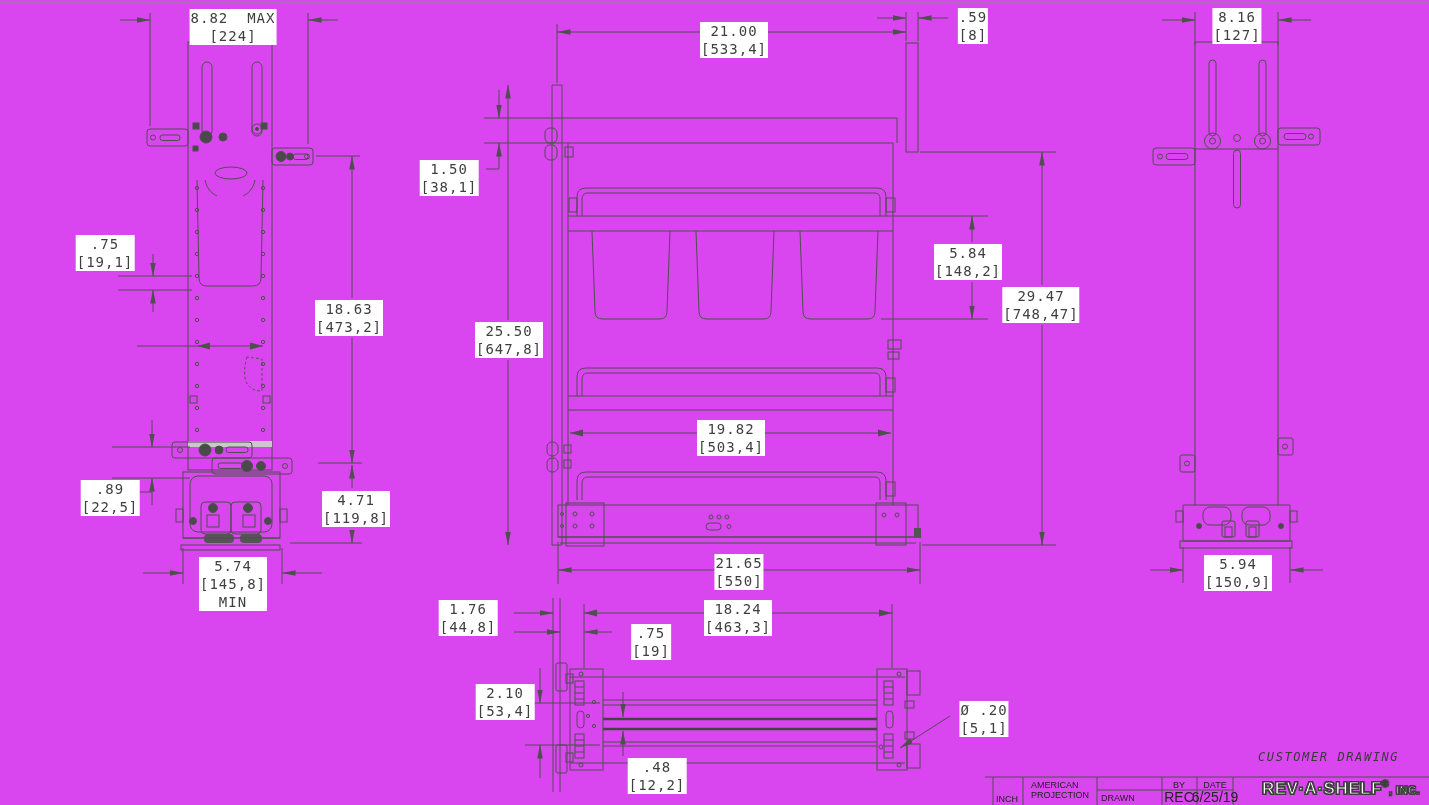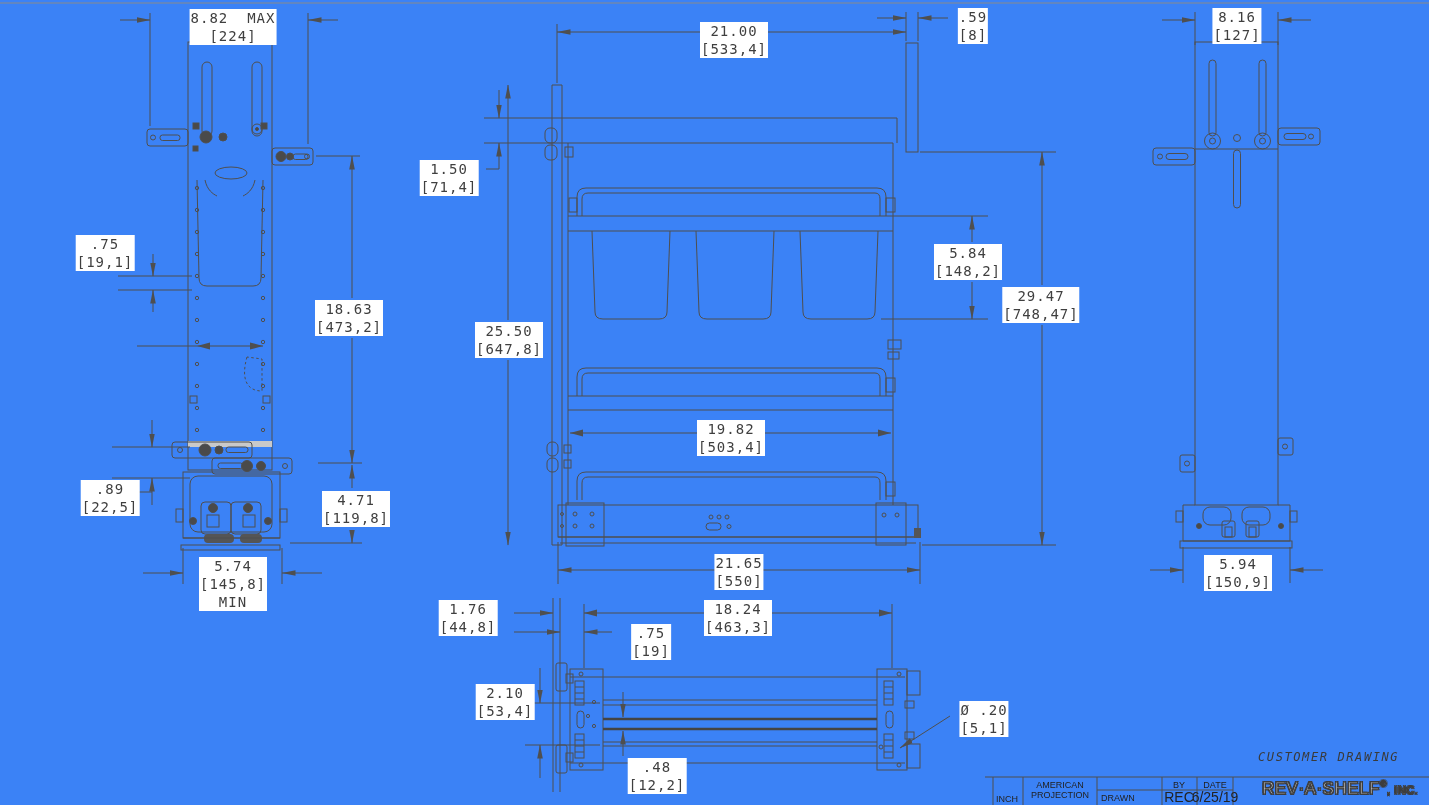--- a/index.html
+++ b/index.html
@@ -1,32 +1,32 @@
 <!DOCTYPE html>
 <html><head>
 <meta charset="utf-8">
 <style>
   *{margin:0;padding:0;box-sizing:border-box}
   html,body{background:#fff}
-  #page{position:relative;width:1429px;height:805px;background:#3b82f6;overflow:hidden;
+  #page{position:relative;width:1429px;height:805px;background:#d946ef;overflow:hidden;
         font-family:"DejaVu Sans Mono",monospace}
   #page > svg{position:absolute;left:0;top:0;z-index:1}
   .dim{position:absolute;transform:translateX(-50%);text-align:center;
        font-size:14px;line-height:18px;letter-spacing:1px;color:#3f3f3f;
        background:#fff;padding:0 1px;z-index:2}
   .dim span{display:block;white-space:pre}
   .banner{position:absolute;left:1258px;top:750px;z-index:2;
           font-family:"DejaVu Sans Mono",monospace;font-style:italic;
           font-size:12px;letter-spacing:1.6px;color:#3a3a3a;white-space:pre}
   .tb{position:absolute;z-index:2;font-family:"Liberation Sans",sans-serif;
       font-size:9px;line-height:10px;color:#222;white-space:pre}
-  .tb.c{transform:translateX(-50%);text-align:center}
+  .tb.c{transform:translateX(-50%);}
   .tb.big{font-size:14px}
   .logo{position:absolute;left:1262px;top:779px;z-index:2;
-        font-family:"Liberation Sans",sans-serif;font-weight:normal;color:#fff;white-space:nowrap}
+        font-family:"Liberation Sans",sans-serif;font-weight:bold;color:#fff;white-space:nowrap}
   .logo .main{font-size:17px;letter-spacing:.5px;-webkit-text-stroke:1.1px #3d3d3d;
         text-shadow:-1px -1px 0 #3d3d3d,1px -1px 0 #3d3d3d,-1px 1px 0 #3d3d3d,1px 1px 0 #3d3d3d}
   .logo sup{font-size:9px;vertical-align:super}
   .logo .suffix{font-size:11px}
 </style>
 </head>
 <body>
 
 <div id="page">
 
@@ -421,21 +421,21 @@
 <div class="dim" style="left:734px;top:22px">
       <span>21.00</span>
       <span>[533,4]</span>
     </div>
 <div class="dim" style="left:973px;top:8px">
       <span>.59</span>
       <span>[8]</span>
     </div>
 <div class="dim" style="left:449px;top:160px">
       <span>1.50</span>
-      <span>[71,4]</span>
+      <span>[38,1]</span>
     </div>
 <div class="dim" style="left:968px;top:244px">
       <span>5.84</span>
       <span>[148,2]</span>
     </div>
 <div class="dim" style="left:1041px;top:287px">
       <span>29.47</span>
       <span>[748,47]</span>
     </div>
 <div class="dim" style="left:509px;top:322px">

